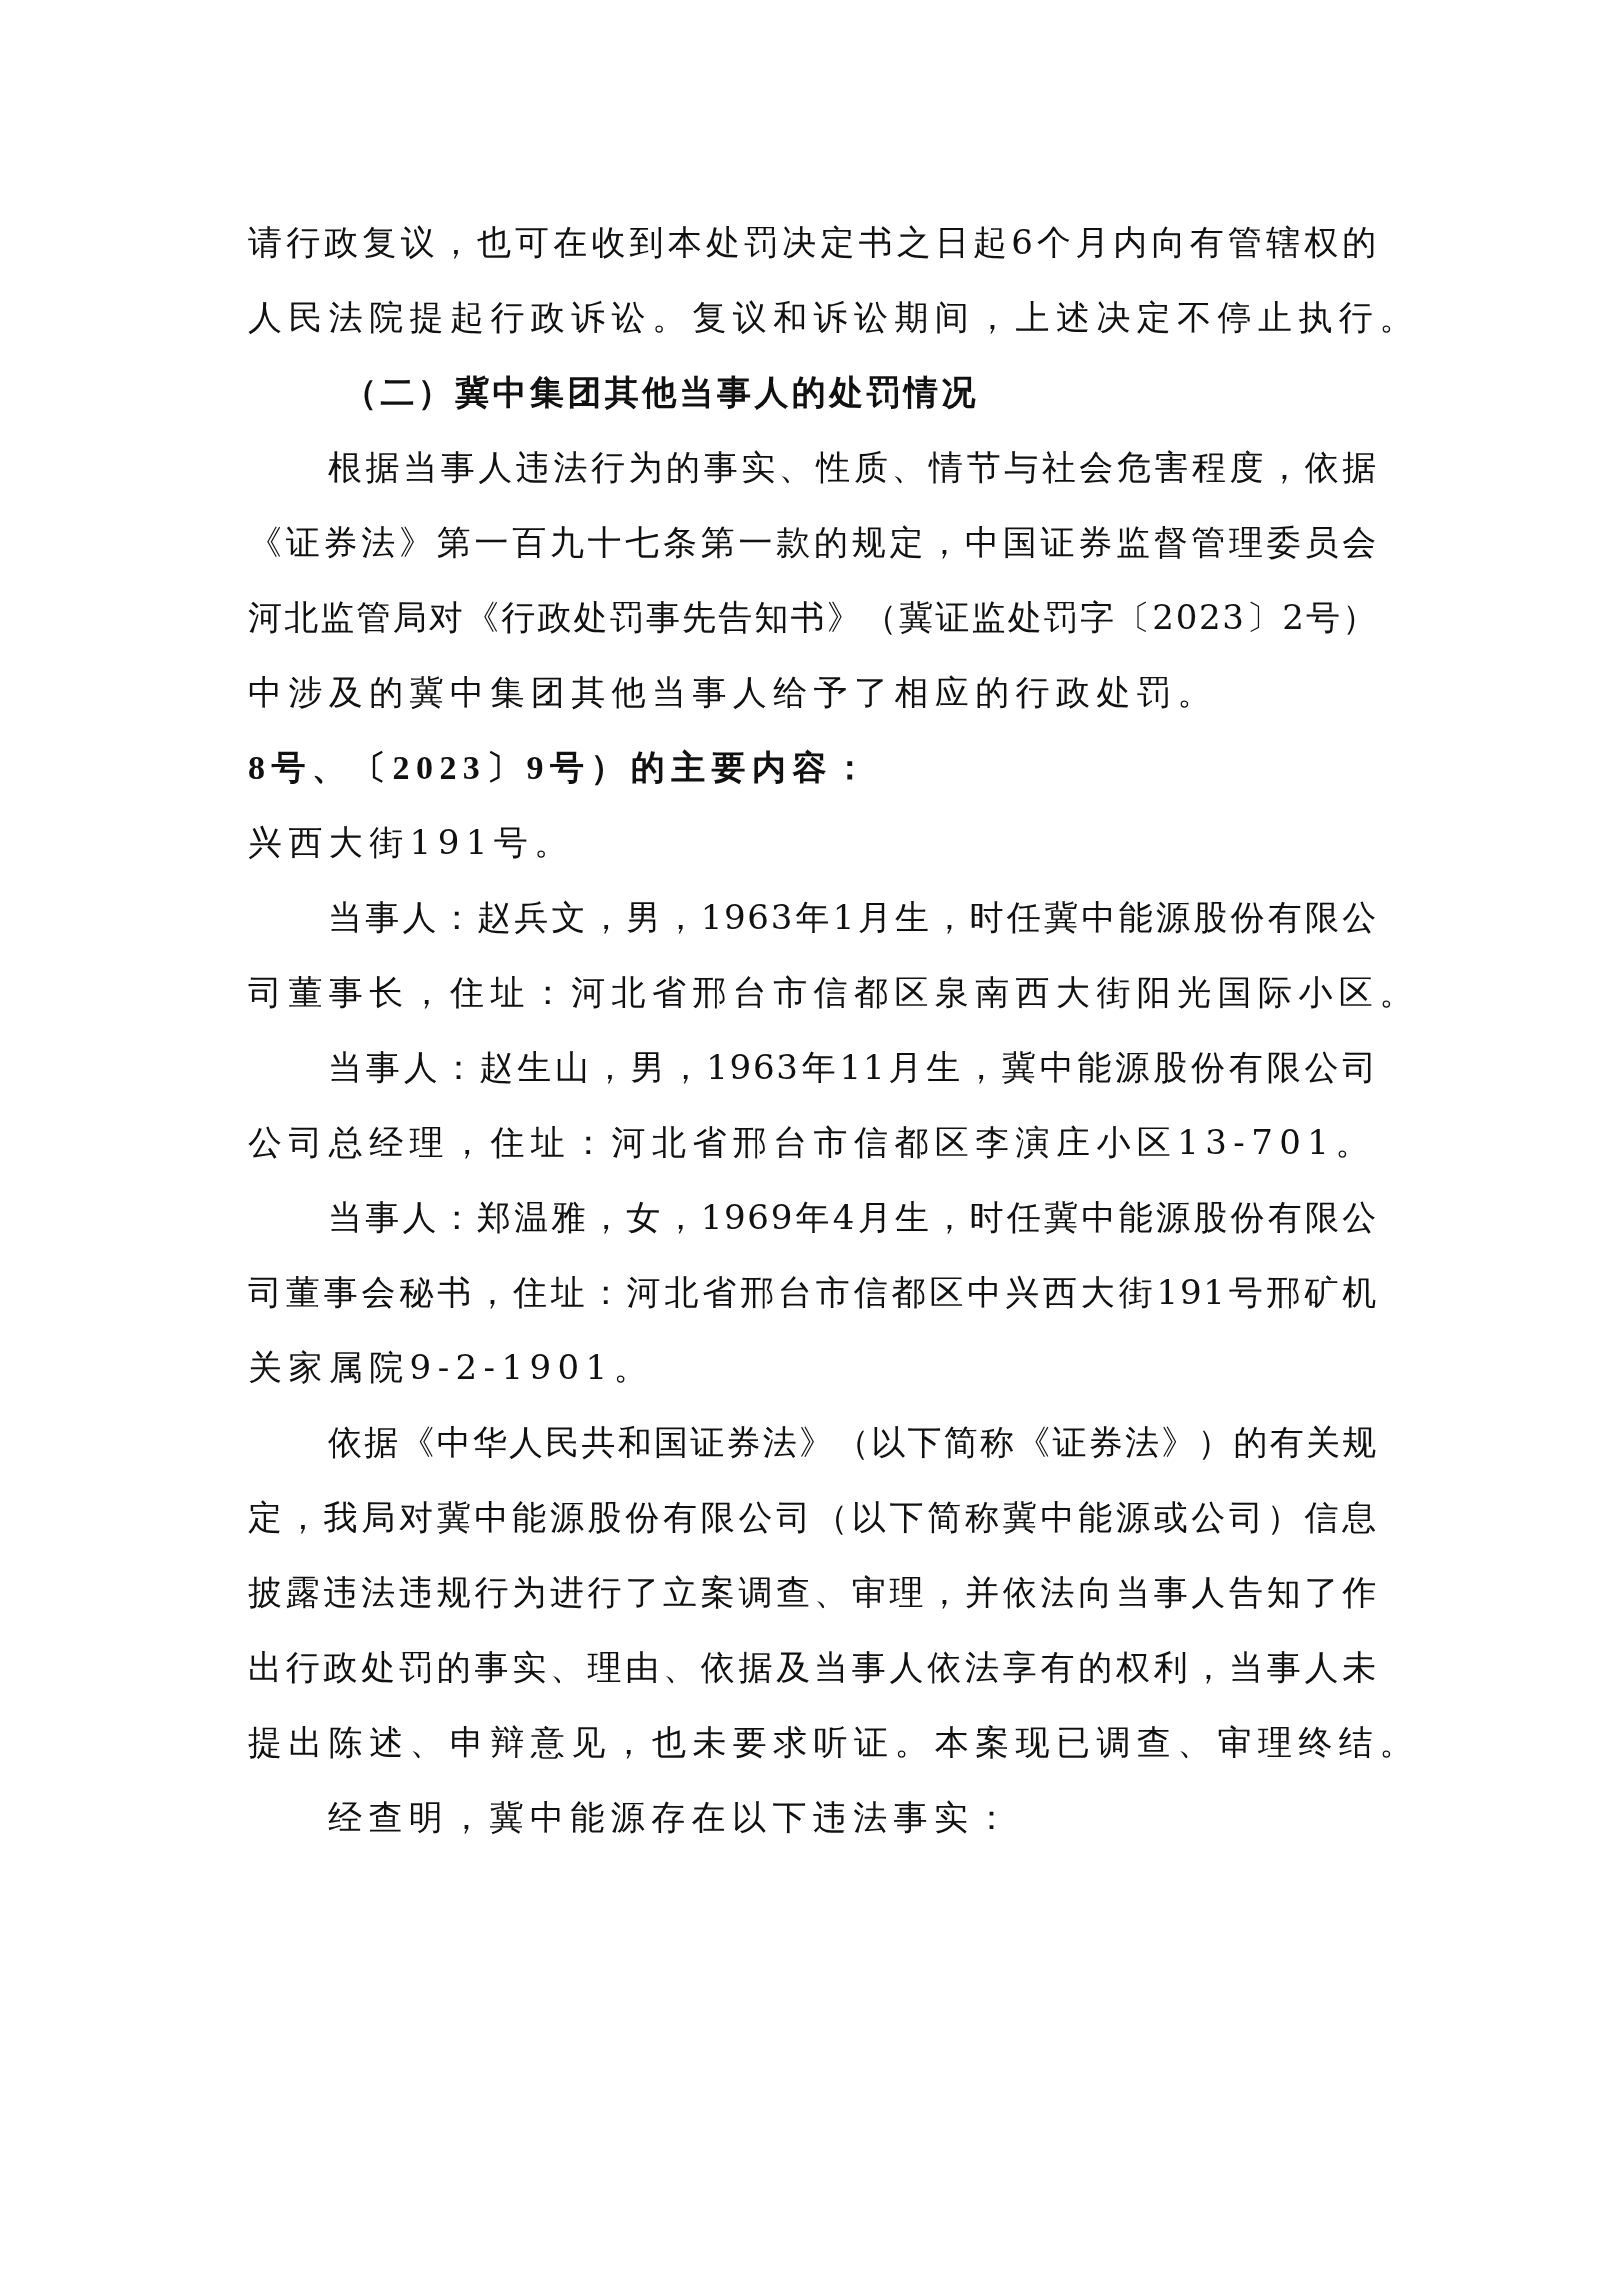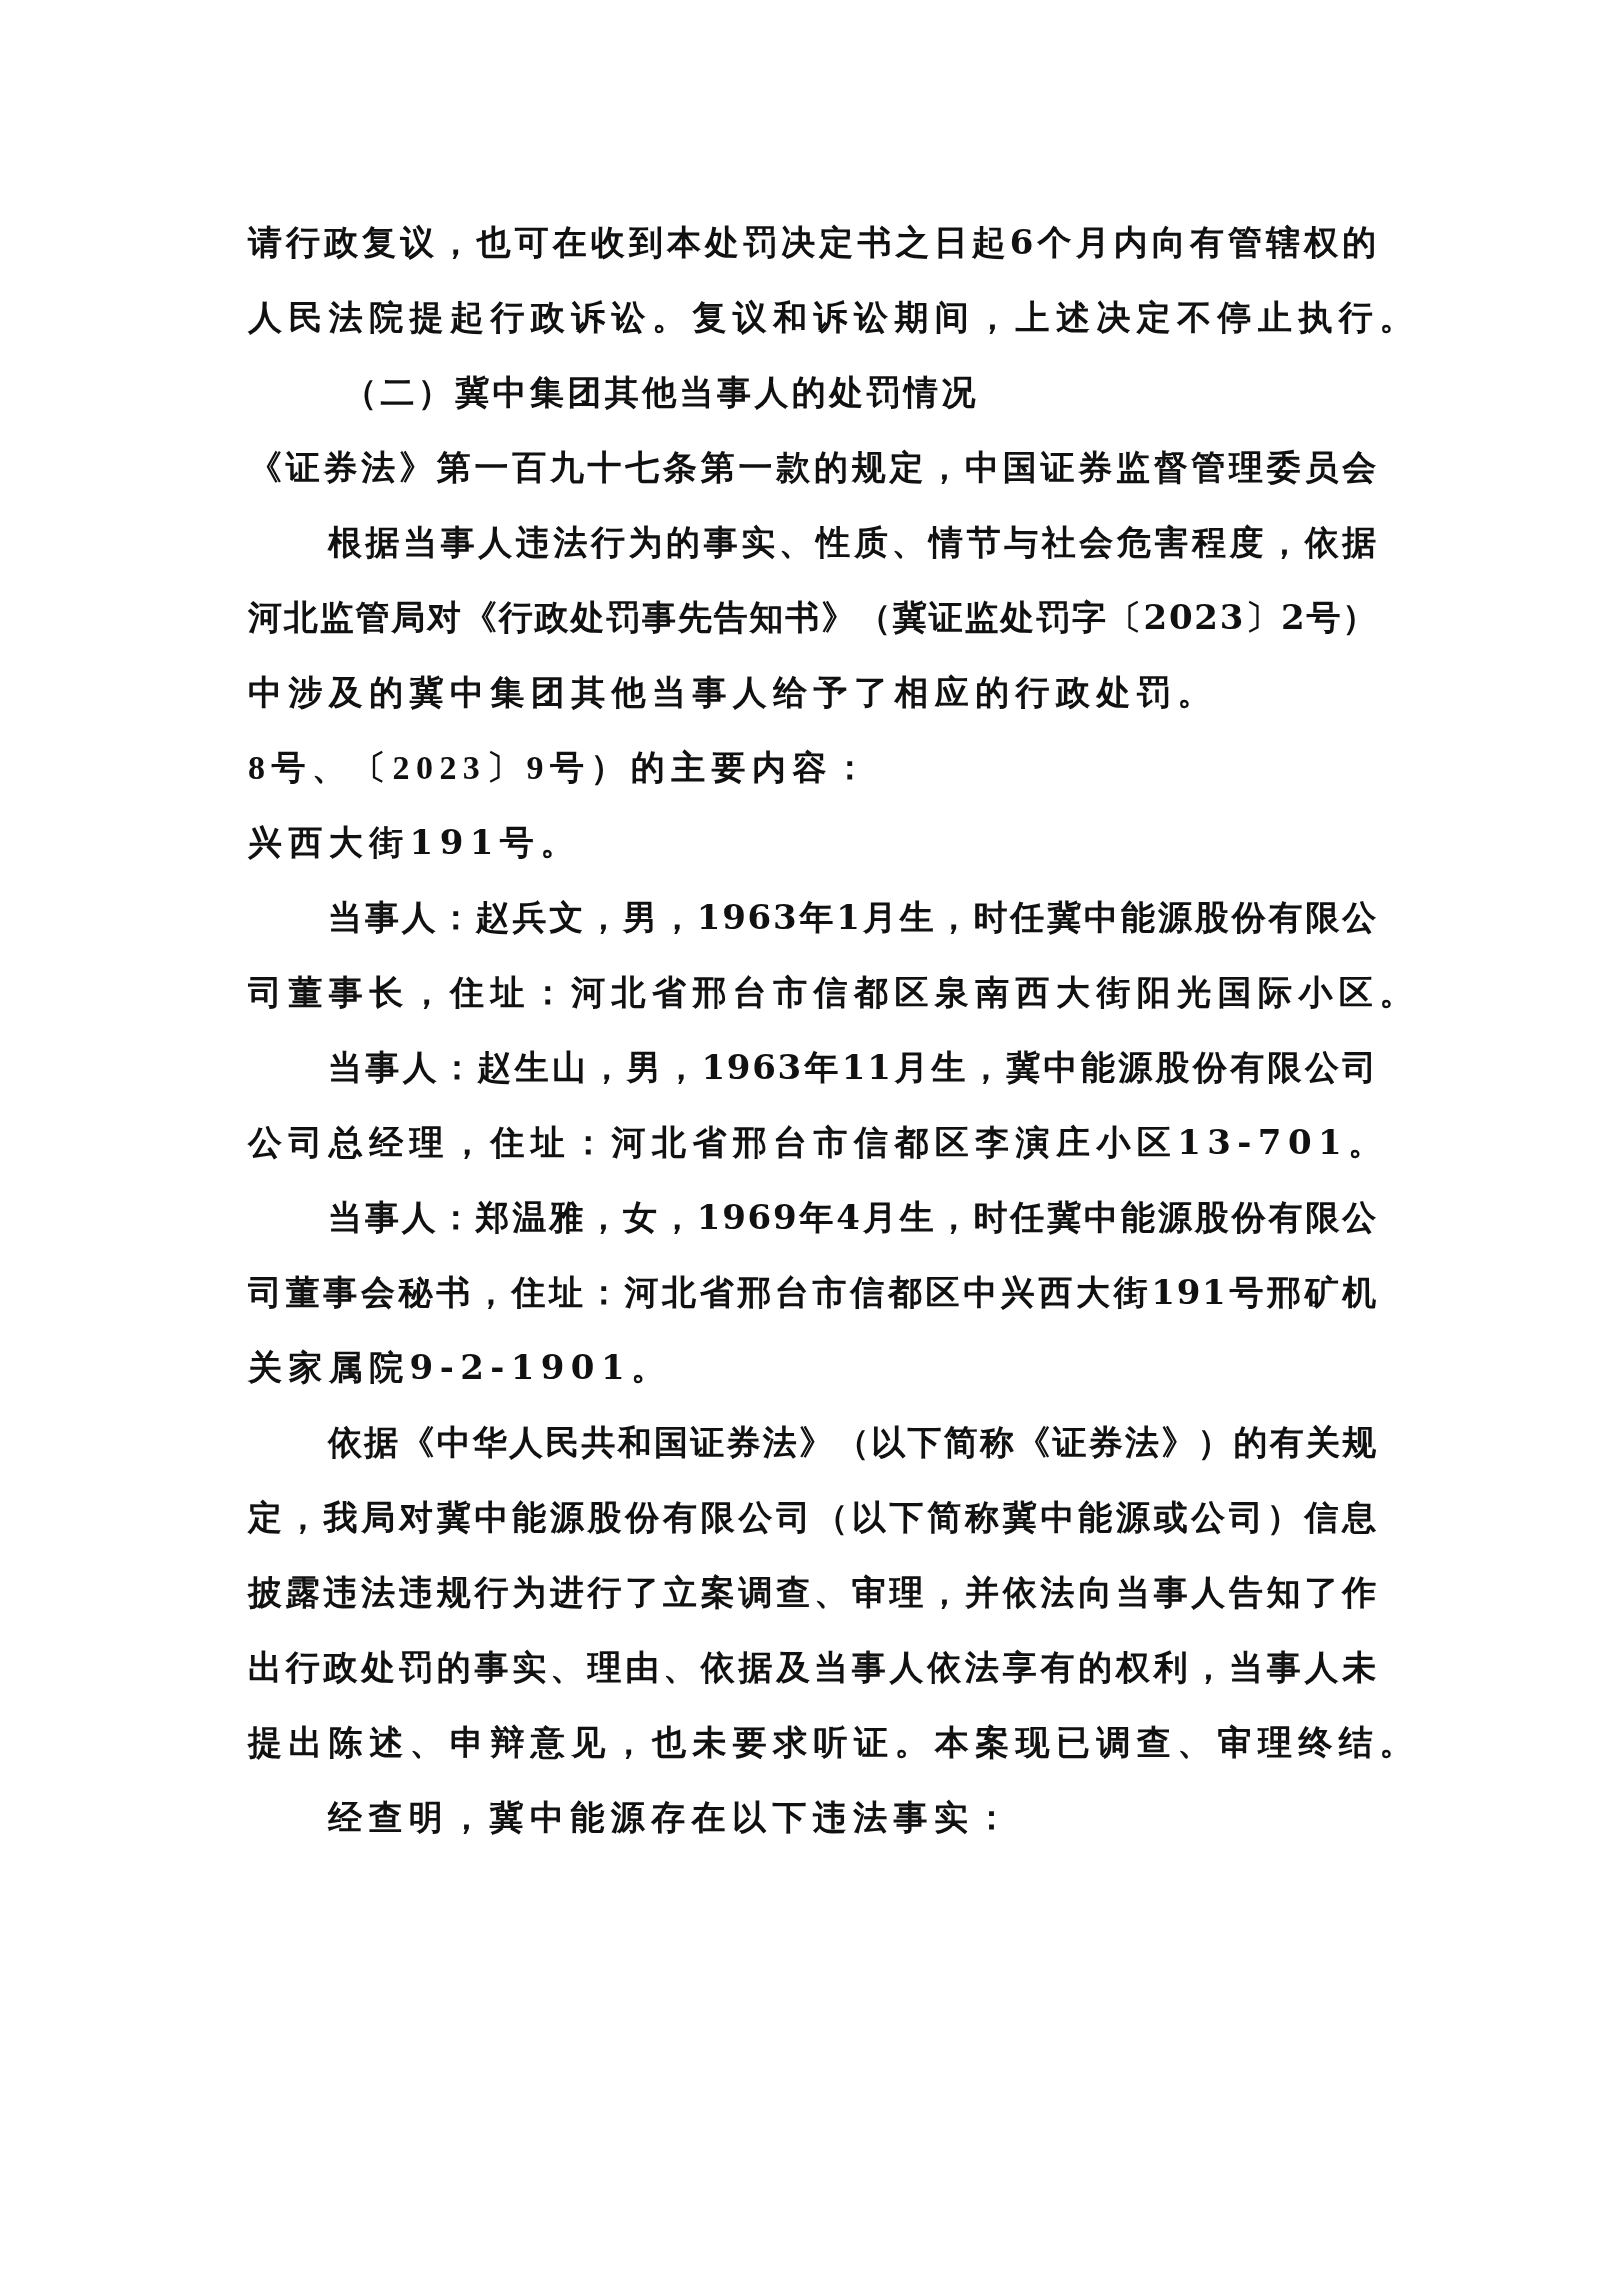--- a/index.html
+++ b/index.html
@@ -31,21 +31,20 @@
     }
     .line {
       height: 75px;
       line-height: 75px;
       font-size: 34px;
       white-space: nowrap;
       overflow: visible;
       text-align: justify;
       text-align-last: justify;
       letter-spacing: 1.7px;
-      font-weight: bold;
     }
     .line.last {
       text-align: center;
       text-align-last: left;
       letter-spacing: 6.4px;
     }
     .line.indent {
       padding-left: 80px;
     }
     .line.heading {
@@ -75,22 +74,22 @@
     <div class="para">
       <div class="line">请行政复议，也可在收到本处罚决定书之日起6个月内向有管辖权的</div>
       <div class="line last">人民法院提起行政诉讼。复议和诉讼期间，上述决定不停止执行。</div>
     </div>
 
     <div class="para">
       <div class="line heading last">（二）冀中集团其他当事人的处罚情况</div>
     </div>
 
     <div class="para">
+      <div class="line indent">根据当事人违法行为的事实、性质、情节与社会危害程度，依据</div>
       <div class="line">《证券法》第一百九十七条第一款的规定，中国证券监督管理委员会</div>
-      <div class="line indent">根据当事人违法行为的事实、性质、情节与社会危害程度，依据</div>
       <div class="line">河北监管局对《行政处罚事先告知书》（冀证监处罚字〔2023〕2号）</div>
       <div class="line last">中涉及的冀中集团其他当事人给予了相应的行政处罚。</div>
     </div>
 
     <div class="para">
       <div class="line bold last">8号、〔2023〕9号）的主要内容：</div>
     </div>
 
     <div class="para">
       <div class="line last">兴西大街191号。</div>

